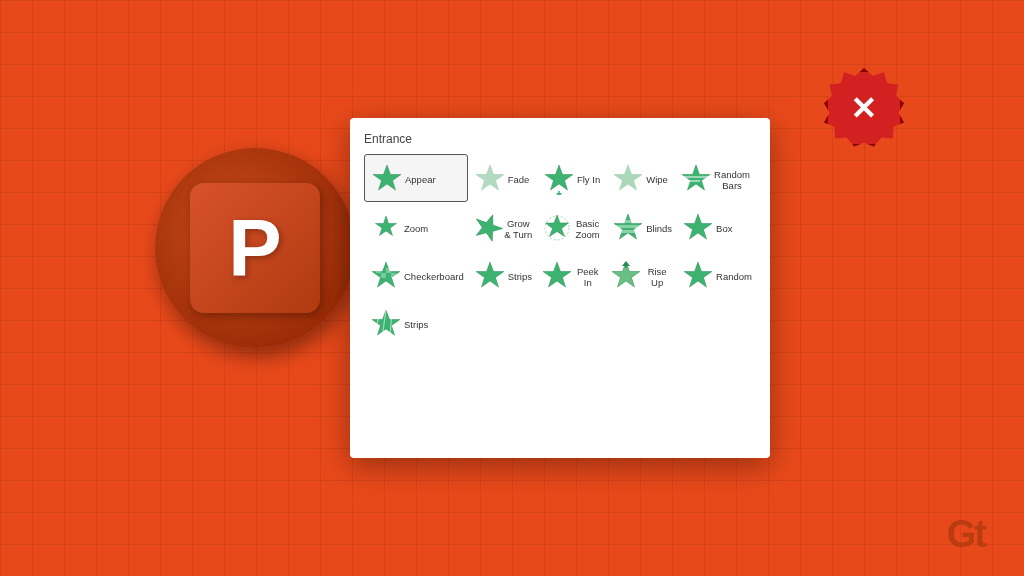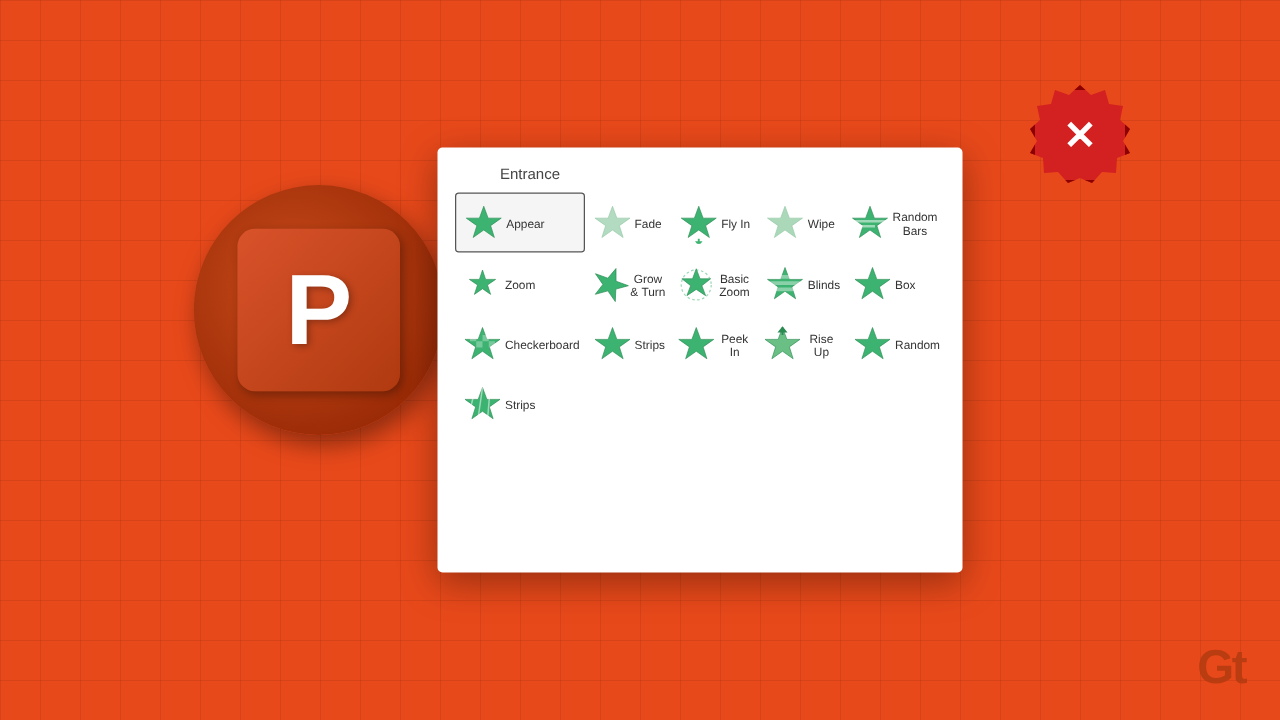--- a/index.html
+++ b/index.html
@@ -84,21 +84,21 @@
       font-size: 32px;
       font-weight: 900;
       color: white;
       line-height: 1;
     }
 
     
     .gt-watermark {
       position: absolute;
       bottom: 20px;
-      right: 28px;
+      right: 39px;
       font-size: 38px;
       font-weight: 900;
       color: #b33a10;
       font-family: Arial, sans-serif;
       letter-spacing: -2px;
       opacity: 0.85;
     }
 
     
     .animation-panel {
@@ -113,21 +113,20 @@
       z-index: 5;
       padding: 14px 14px 14px 14px;
       overflow: hidden;
     }
 
     .panel-title {
       font-size: 12px;
       color: #444;
       margin-bottom: 8px;
       font-weight: 400;
-      margin-left: 36px;
     }
 
     .animations-grid {
       display: grid;
       grid-template-columns: repeat(5, 1fr);
       gap: 2px 0px;
     }
 
     .anim-item {
       display: flex;

